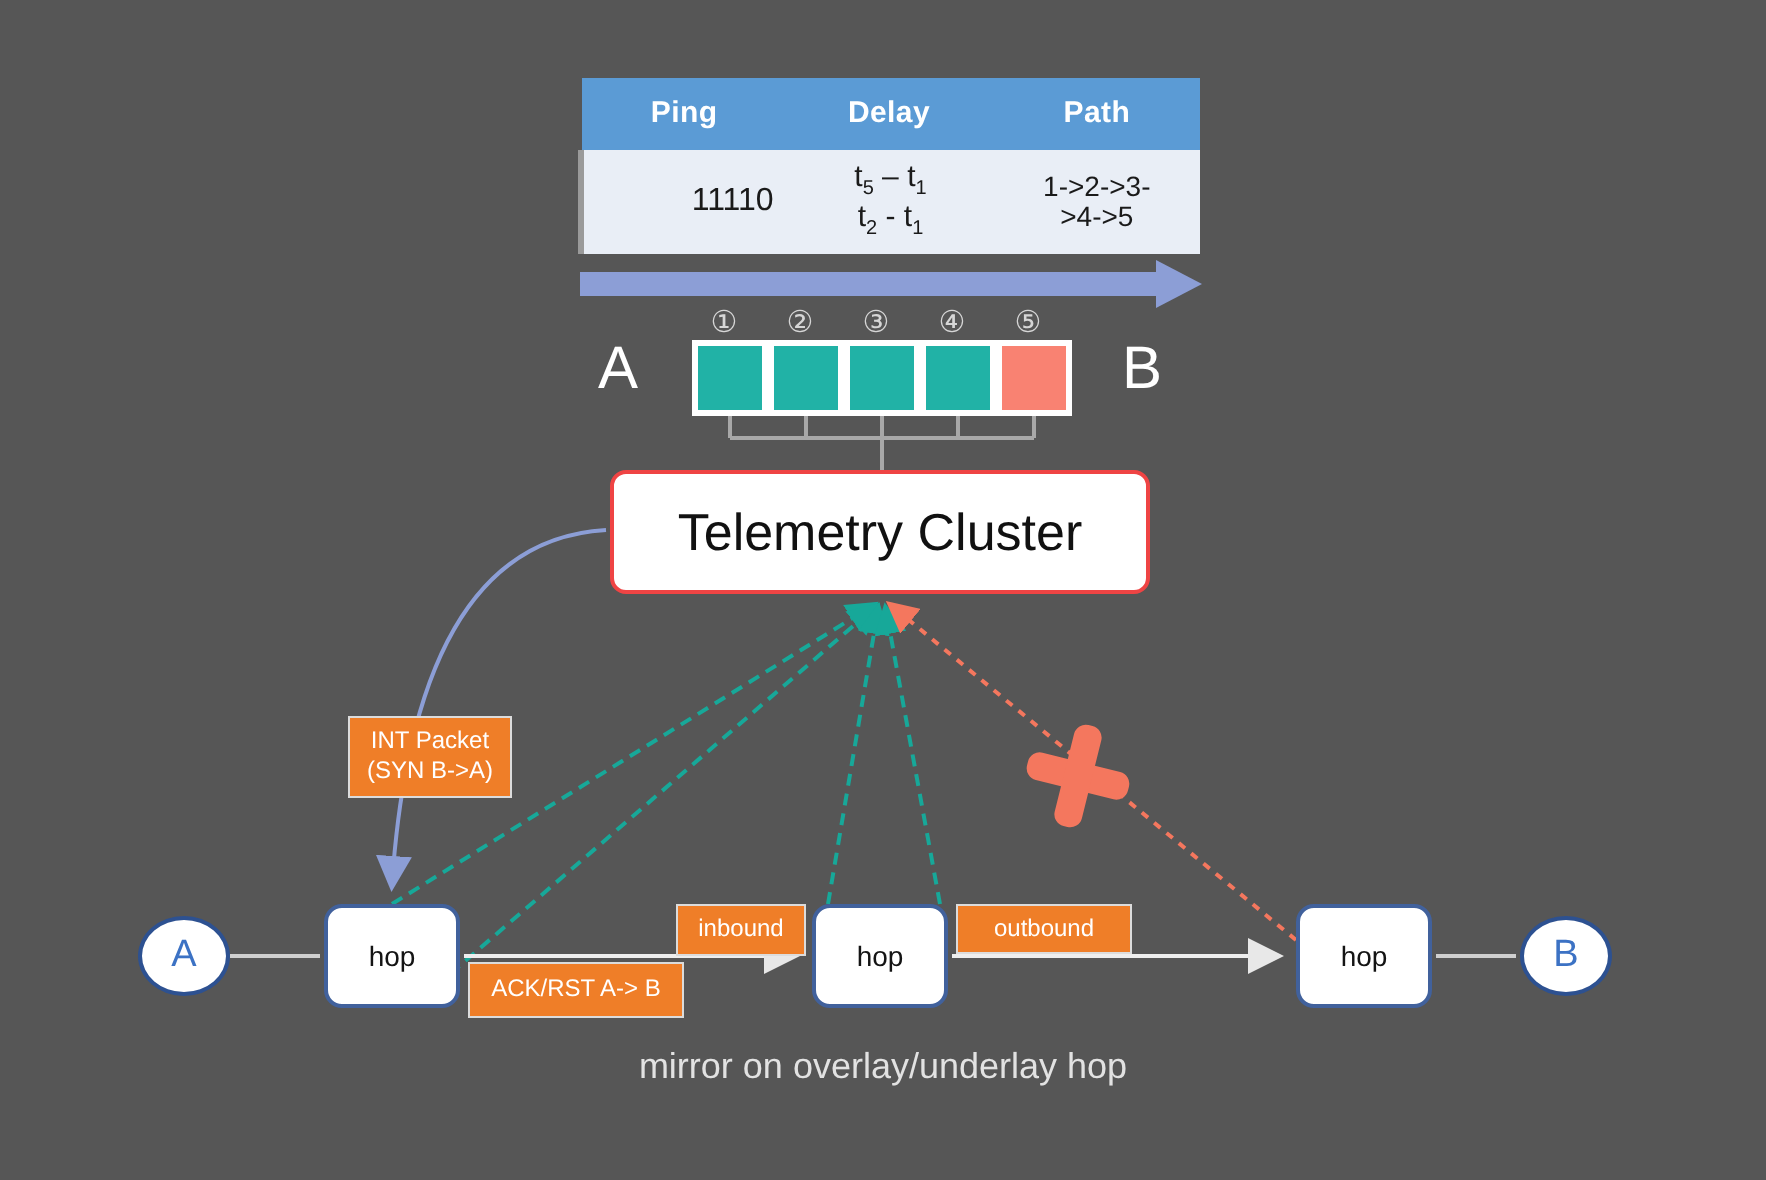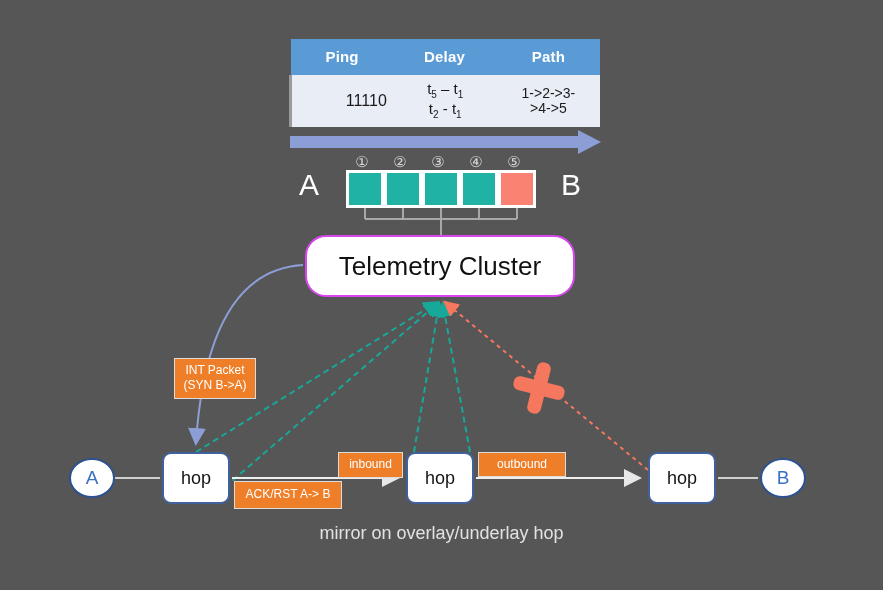--- a/index.html
+++ b/index.html
@@ -89,43 +89,43 @@
   .seq-salmon { background: #f98272; }
 
   
   #telemetry-cluster {
     position: absolute;
     left: 305px;
     top: 235px;
     width: 270px;
     height: 62px;
     background: #ffffff;
-    border: 2px solid #d946ef;
-    border-radius: 21px;
+    border: 2px solid #ef4444;
+    border-radius: 8px;
     display: flex;
     align-items: center;
     justify-content: center;
     color: #111111;
     font-size: 26px;
     box-sizing: border-box;
   }
 
   
   .hop-node {
     position: absolute;
     width: 68px;
     height: 52px;
     background: #ffffff;
     border: 2px solid #41619c;
     border-radius: 9px;
     display: flex;
     align-items: center;
     justify-content: center;
     color: #141414;
-    font-size: 18px;
+    font-size: 14px;
     box-sizing: border-box;
   }
   #hop-1 { left: 162px; top: 452px; }
   #hop-2 { left: 406px; top: 452px; }
   #hop-3 { left: 648px; top: 452px; }
 
   
   .endpoint-circle {
     position: absolute;
     width: 46px;

